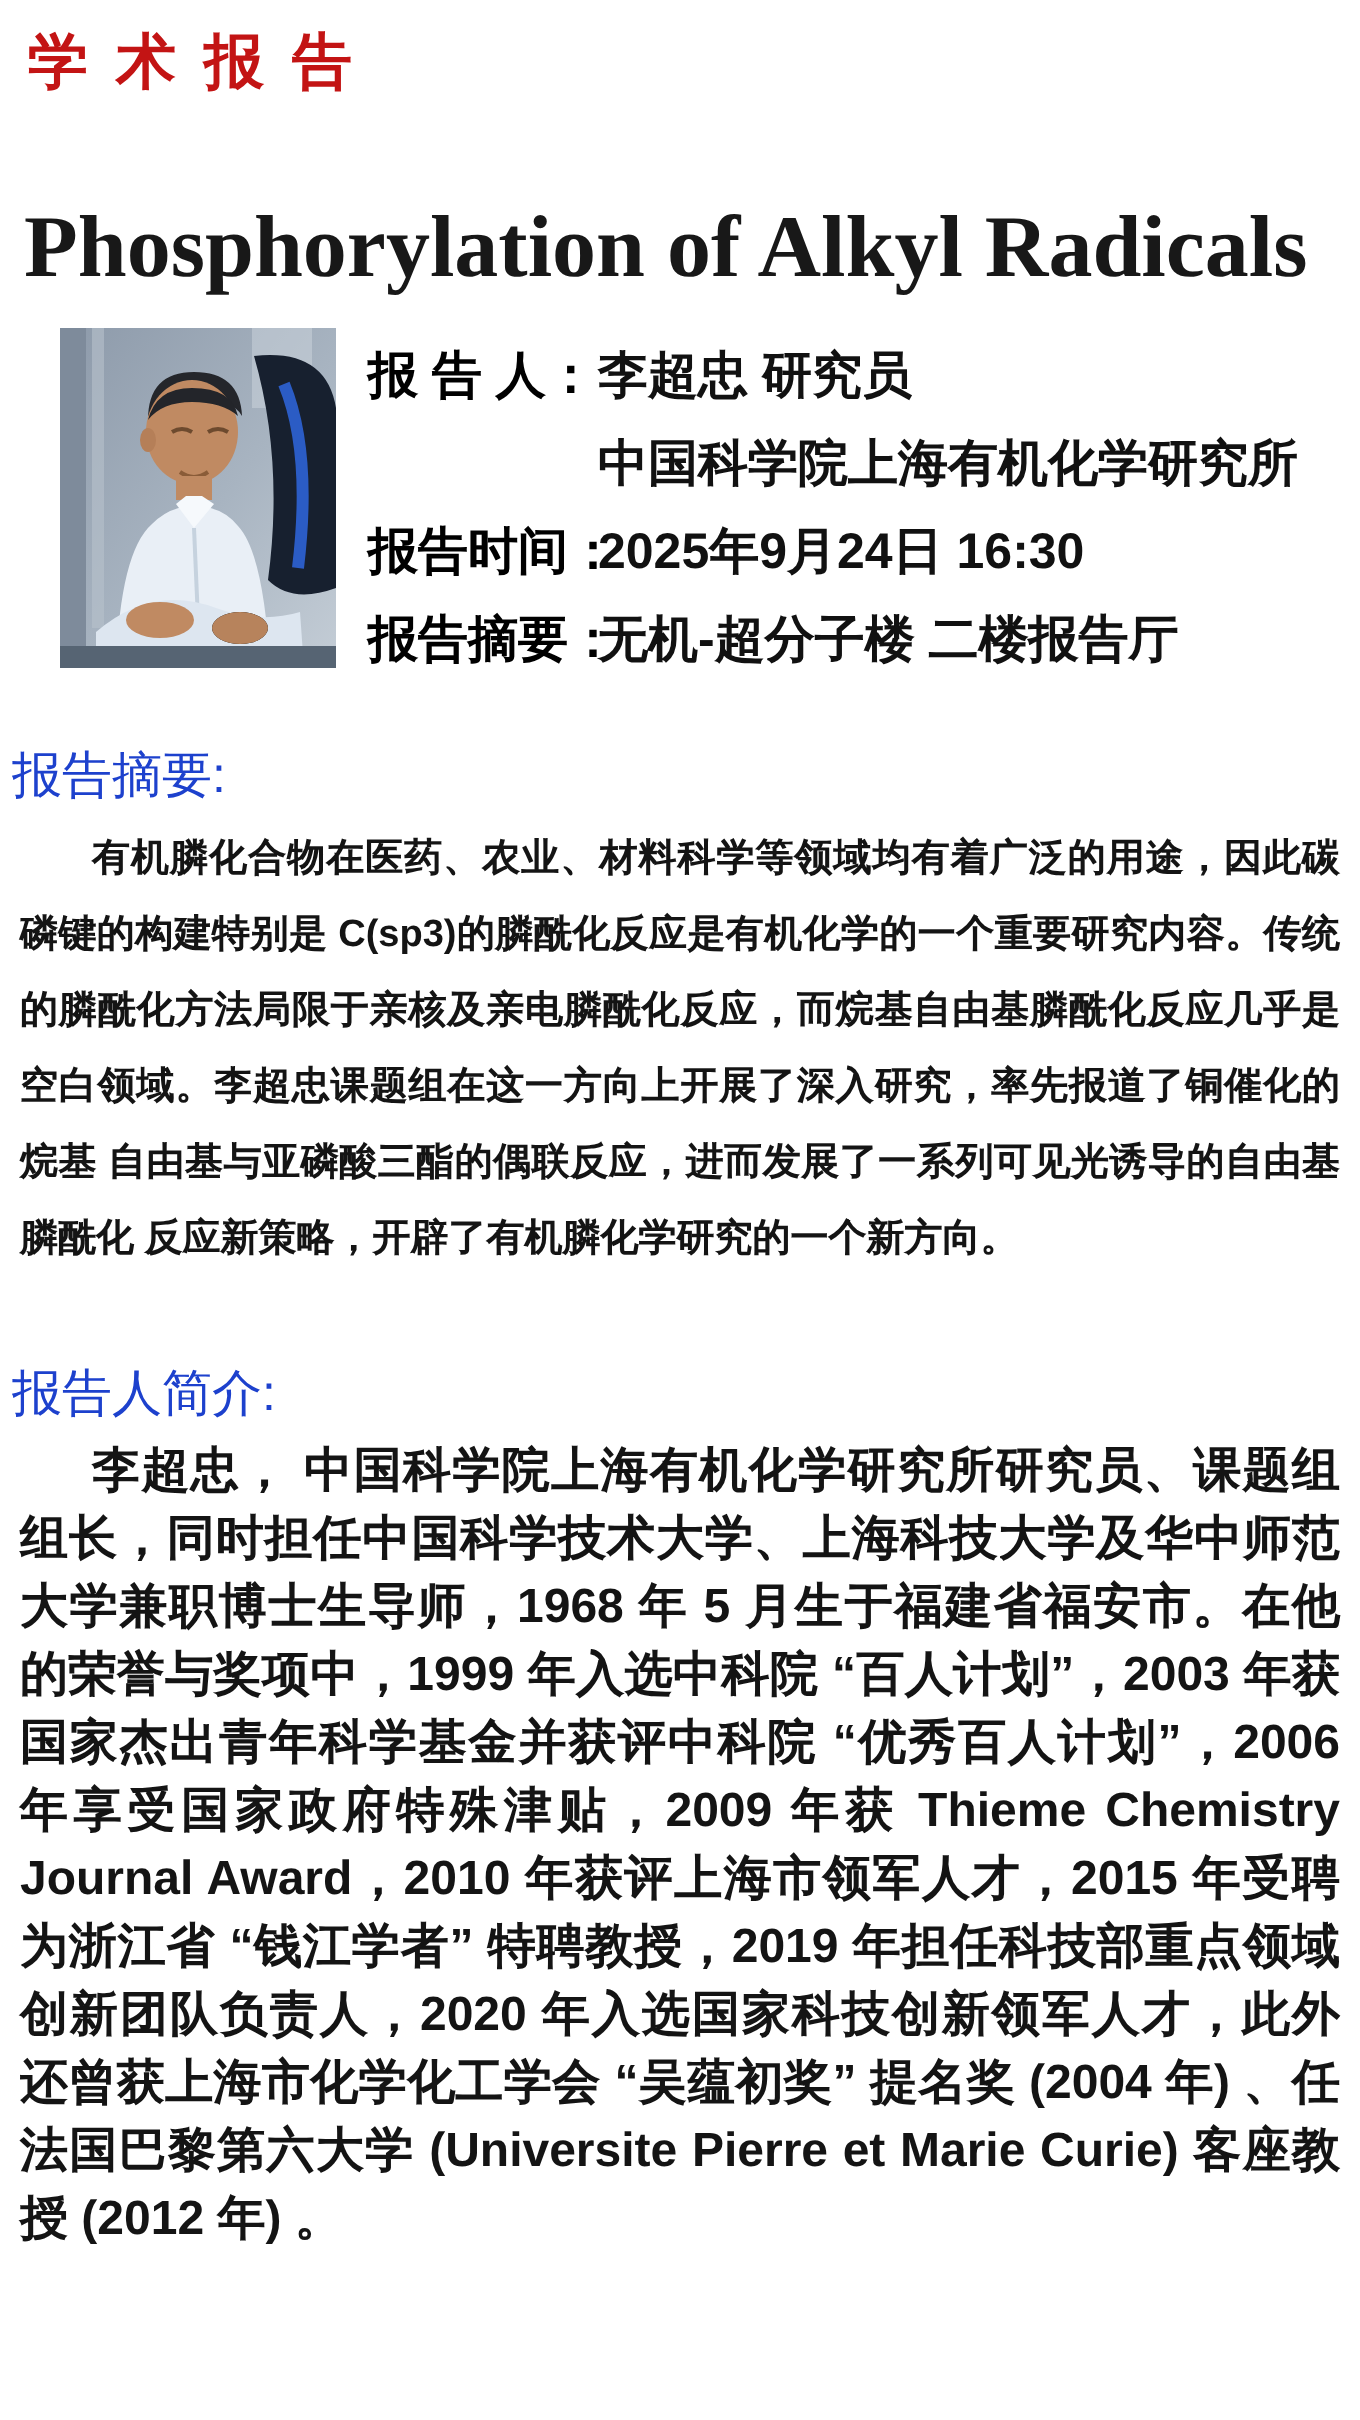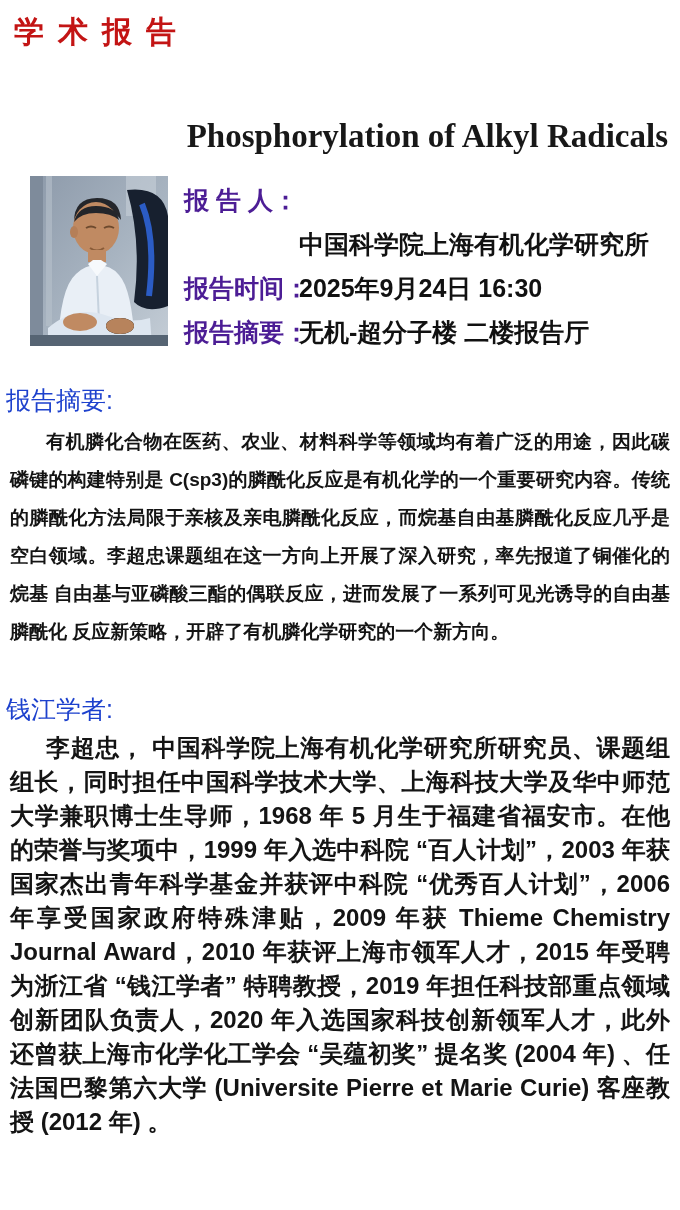--- a/index.html
+++ b/index.html
@@ -10,31 +10,31 @@
   }
   .page{width:680px;height:1210px;position:relative;}
 
   .page-title{
     margin:6px 0 0;
     font-family:"DejaVu Serif","Liberation Serif",serif;
     font-size:30px;font-weight:bold;color:#c31414;
     letter-spacing:14px;text-indent:14px;line-height:52px;
   }
   .talk-title{
-    margin:60px 12px 0;text-align:right;
+    margin:48px 12px 0;text-align:left;
     font-family:"Liberation Serif","DejaVu Serif",serif;
-    font-size:33px;font-weight:bold;color:#181818;line-height:36px;
+    font-size:44px;font-weight:bold;color:#181818;line-height:36px;
   }
 
   .speaker{display:flex;margin:22px 10px 0 30px;}
   .photo{width:138px;height:170px;flex:none;overflow:hidden;background:#9aa7b5;}
   .photo svg{display:block;width:138px;height:170px;}
   .info{padding:2px 0 0 16px;}
   .info-row{display:flex;font-size:25px;font-weight:bold;line-height:44px;white-space:nowrap;}
-  .info-label{color:#4c1d95;width:115px;flex:none;}
+  .info-label{color:#000000;width:115px;flex:none;}
   .info-value{color:#111111;}
 
   .section-heading{
     font-size:25px;font-weight:normal;color:#1d41cd;line-height:32px;margin:0 0 0 6px;
   }
   .abstract .section-heading{margin-top:30px;}
   .bio .section-heading{margin-top:42px;}
   .body-text{
     margin:7px 10px 0;
     font-size:19px;font-weight:bold;color:#141414;
@@ -81,20 +81,21 @@
         <ellipse cx="50" cy="146" rx="17" ry="9" fill="#c08a62"></ellipse>
         <ellipse cx="90" cy="150" rx="14" ry="8" fill="#b7износ835c"></ellipse>
         <ellipse cx="90" cy="150" rx="14" ry="8" fill="#b7835c"></ellipse>
         <rect x="0" y="160" width="138" height="10" fill="#55master6373" opacity="0"></rect>
         <rect x="0" y="159" width="138" height="11" fill="#566473"></rect>
       </svg>
     </div>
     <div class="info">
       <div class="info-row">
         <span class="info-label">报 告 人：</span>
+        <span class="info-value">李超忠 研究员</span>
       </div>
       <div class="info-row">
         <span class="info-label"></span>
         <span class="info-value">中国科学院上海有机化学研究所</span>
       </div>
       <div class="info-row">
         <span class="info-label">报告时间：</span>
         <span class="info-value">2025年9月24日 16:30</span>
       </div>
       <div class="info-row">
@@ -103,17 +104,17 @@
       </div>
     </div>
   </div>
 
   <div class="section abstract">
     <div class="section-heading">报告摘要:</div>
     <p class="body-text">有机膦化合物在医药、农业、材料科学等领域均有着广泛的用途，因此碳磷键的构建特别是 C(sp3)的膦酰化反应是有机化学的一个重要研究内容。传统的膦酰化方法局限于亲核及亲电膦酰化反应，而烷基自由基膦酰化反应几乎是空白领域。李超忠课题组在这一方向上开展了深入研究，率先报道了铜催化的烷基 自由基与亚磷酸三酯的偶联反应，进而发展了一系列可见光诱导的自由基膦酰化 反应新策略，开辟了有机膦化学研究的一个新方向。</p>
   </div>
 
   <div class="section bio">
-    <div class="section-heading">钱江学者:</div>
+    <div class="section-heading">报告人简介:</div>
     <p class="body-text">李超忠， 中国科学院上海有机化学研究所研究员、课题组组长，同时担任中国科学技术大学、上海科技大学及华中师范大学兼职博士生导师，1968 年 5 月生于福建省福安市。在他的荣誉与奖项中，1999 年入选中科院 “百人计划”，2003 年获国家杰出青年科学基金并获评中科院 “优秀百人计划”，2006 年享受国家政府特殊津贴，2009 年获 Thieme Chemistry Journal Award，2010 年获评上海市领军人才，2015 年受聘为浙江省 “钱江学者” 特聘教授，2019 年担任科技部重点领域创新团队负责人，2020 年入选国家科技创新领军人才，此外还曾获上海市化学化工学会 “吴蕴初奖” 提名奖 (2004 年) 、任法国巴黎第六大学 (Universite Pierre et Marie Curie) 客座教授 (2012 年) 。</p>
   </div>
 
 </div>
 
 </body></html>

